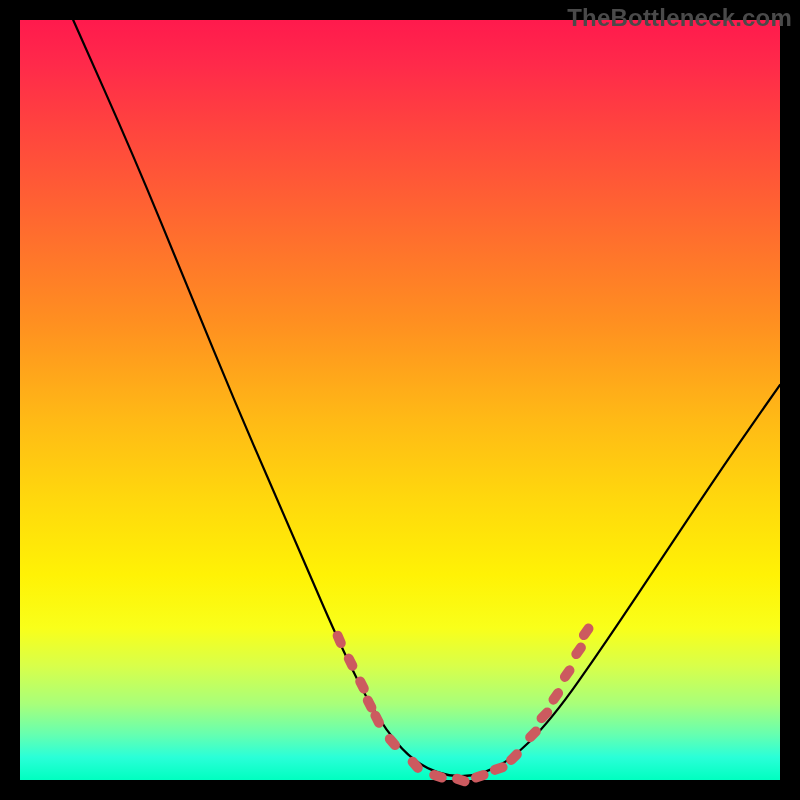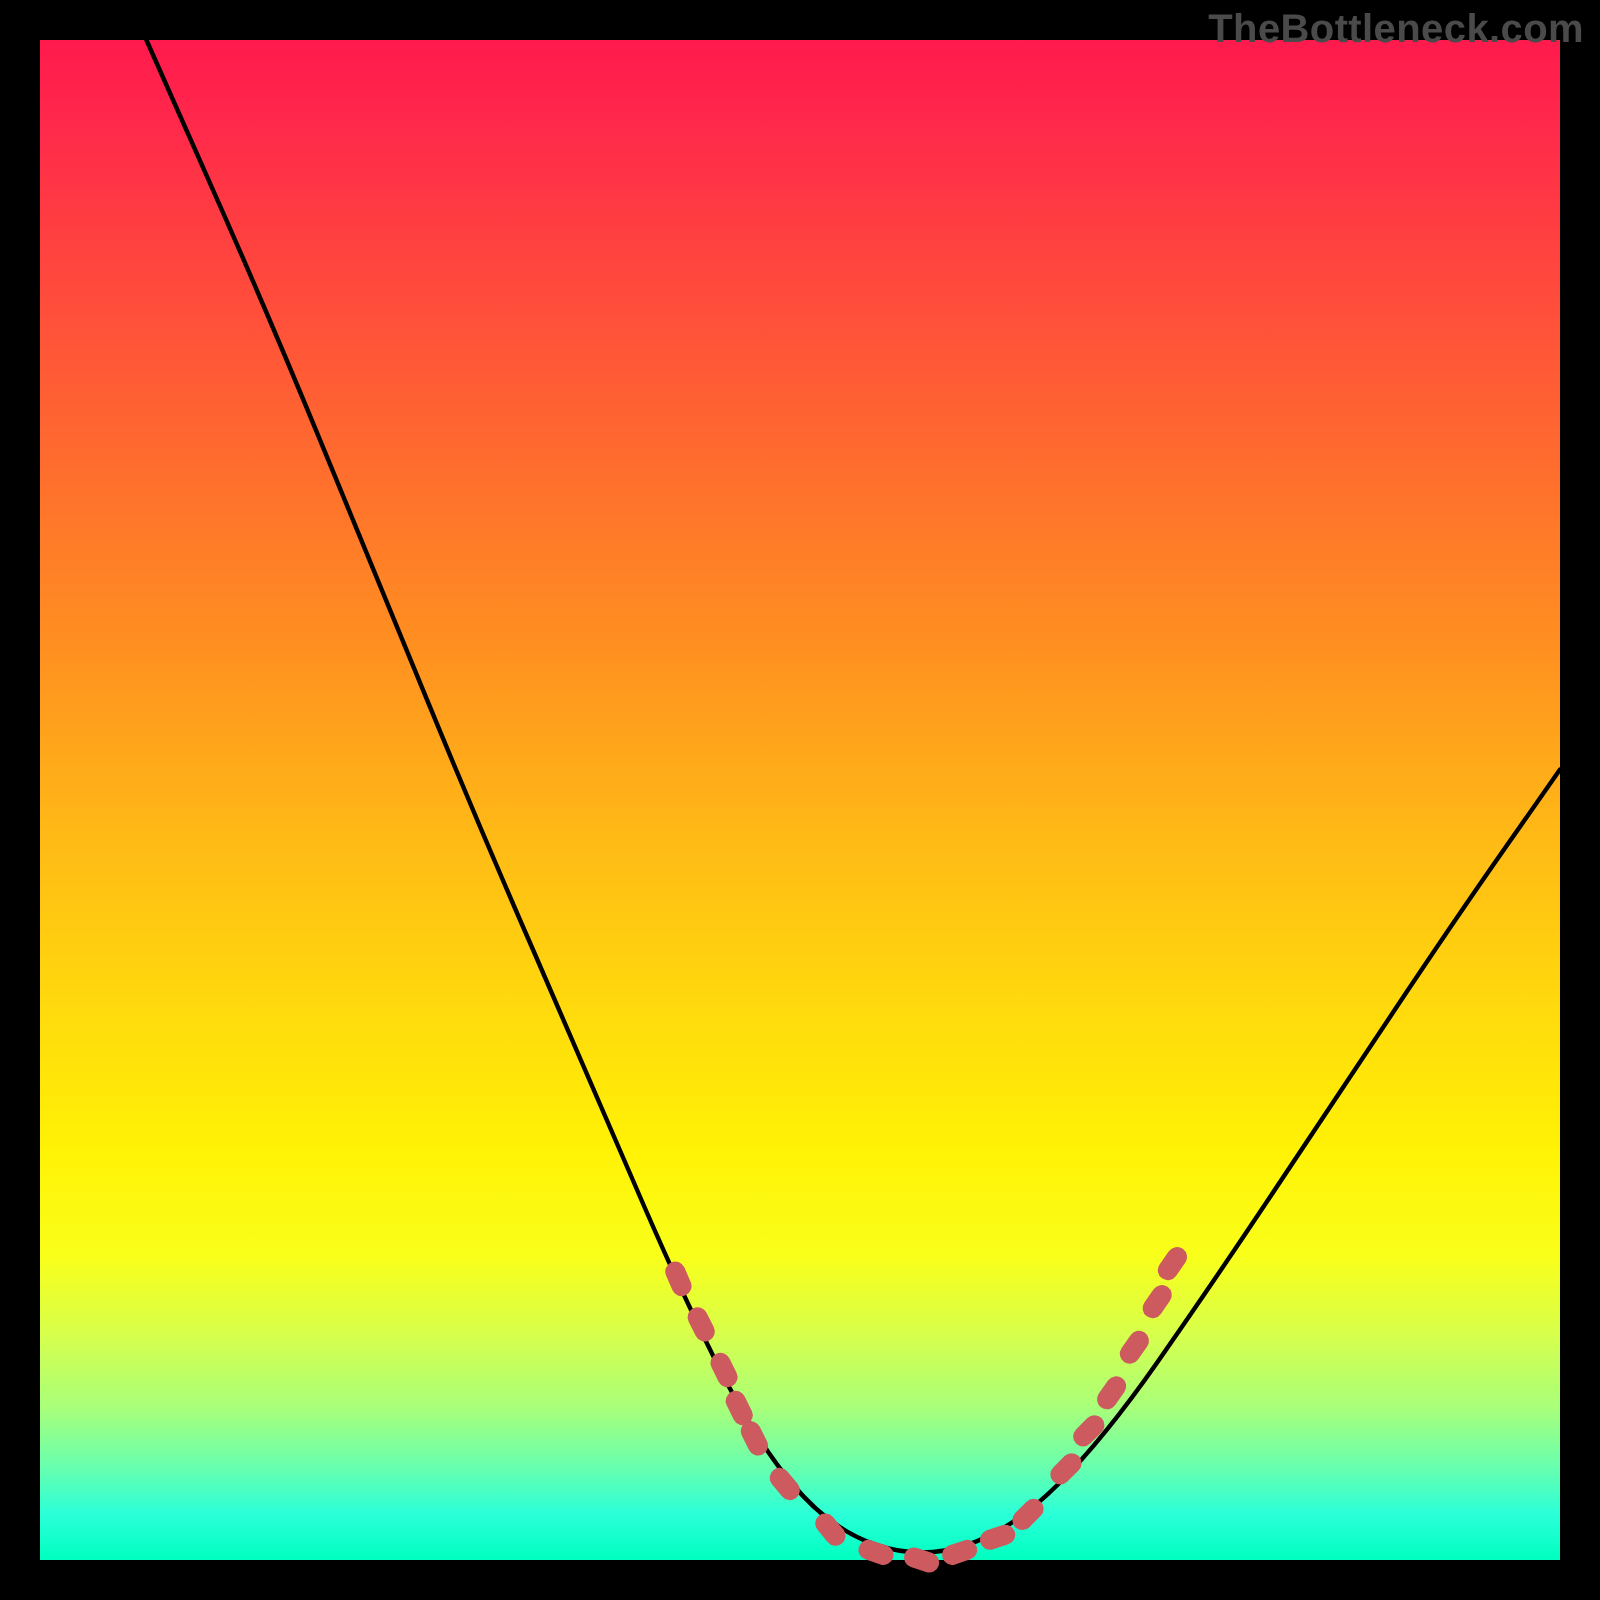--- a/index.html
+++ b/index.html
@@ -37,21 +37,21 @@
       #a8ff7a 90%,
       #66ffb0 94%,
       #2affd8 97%,
       #00ffc0 100%);
   }
   .watermark {
     position: absolute;
     top: 4px;
     right: 8px;
     color: #4a4a4a;
-    font-size: 20px;
+    font-size: 24px;
     font-weight: 600;
     letter-spacing: 0.2px;
     pointer-events: none;
     user-select: none;
   }
   svg.curve {
     position: absolute;
     left: 0;
     top: 0;
     width: 760px;

